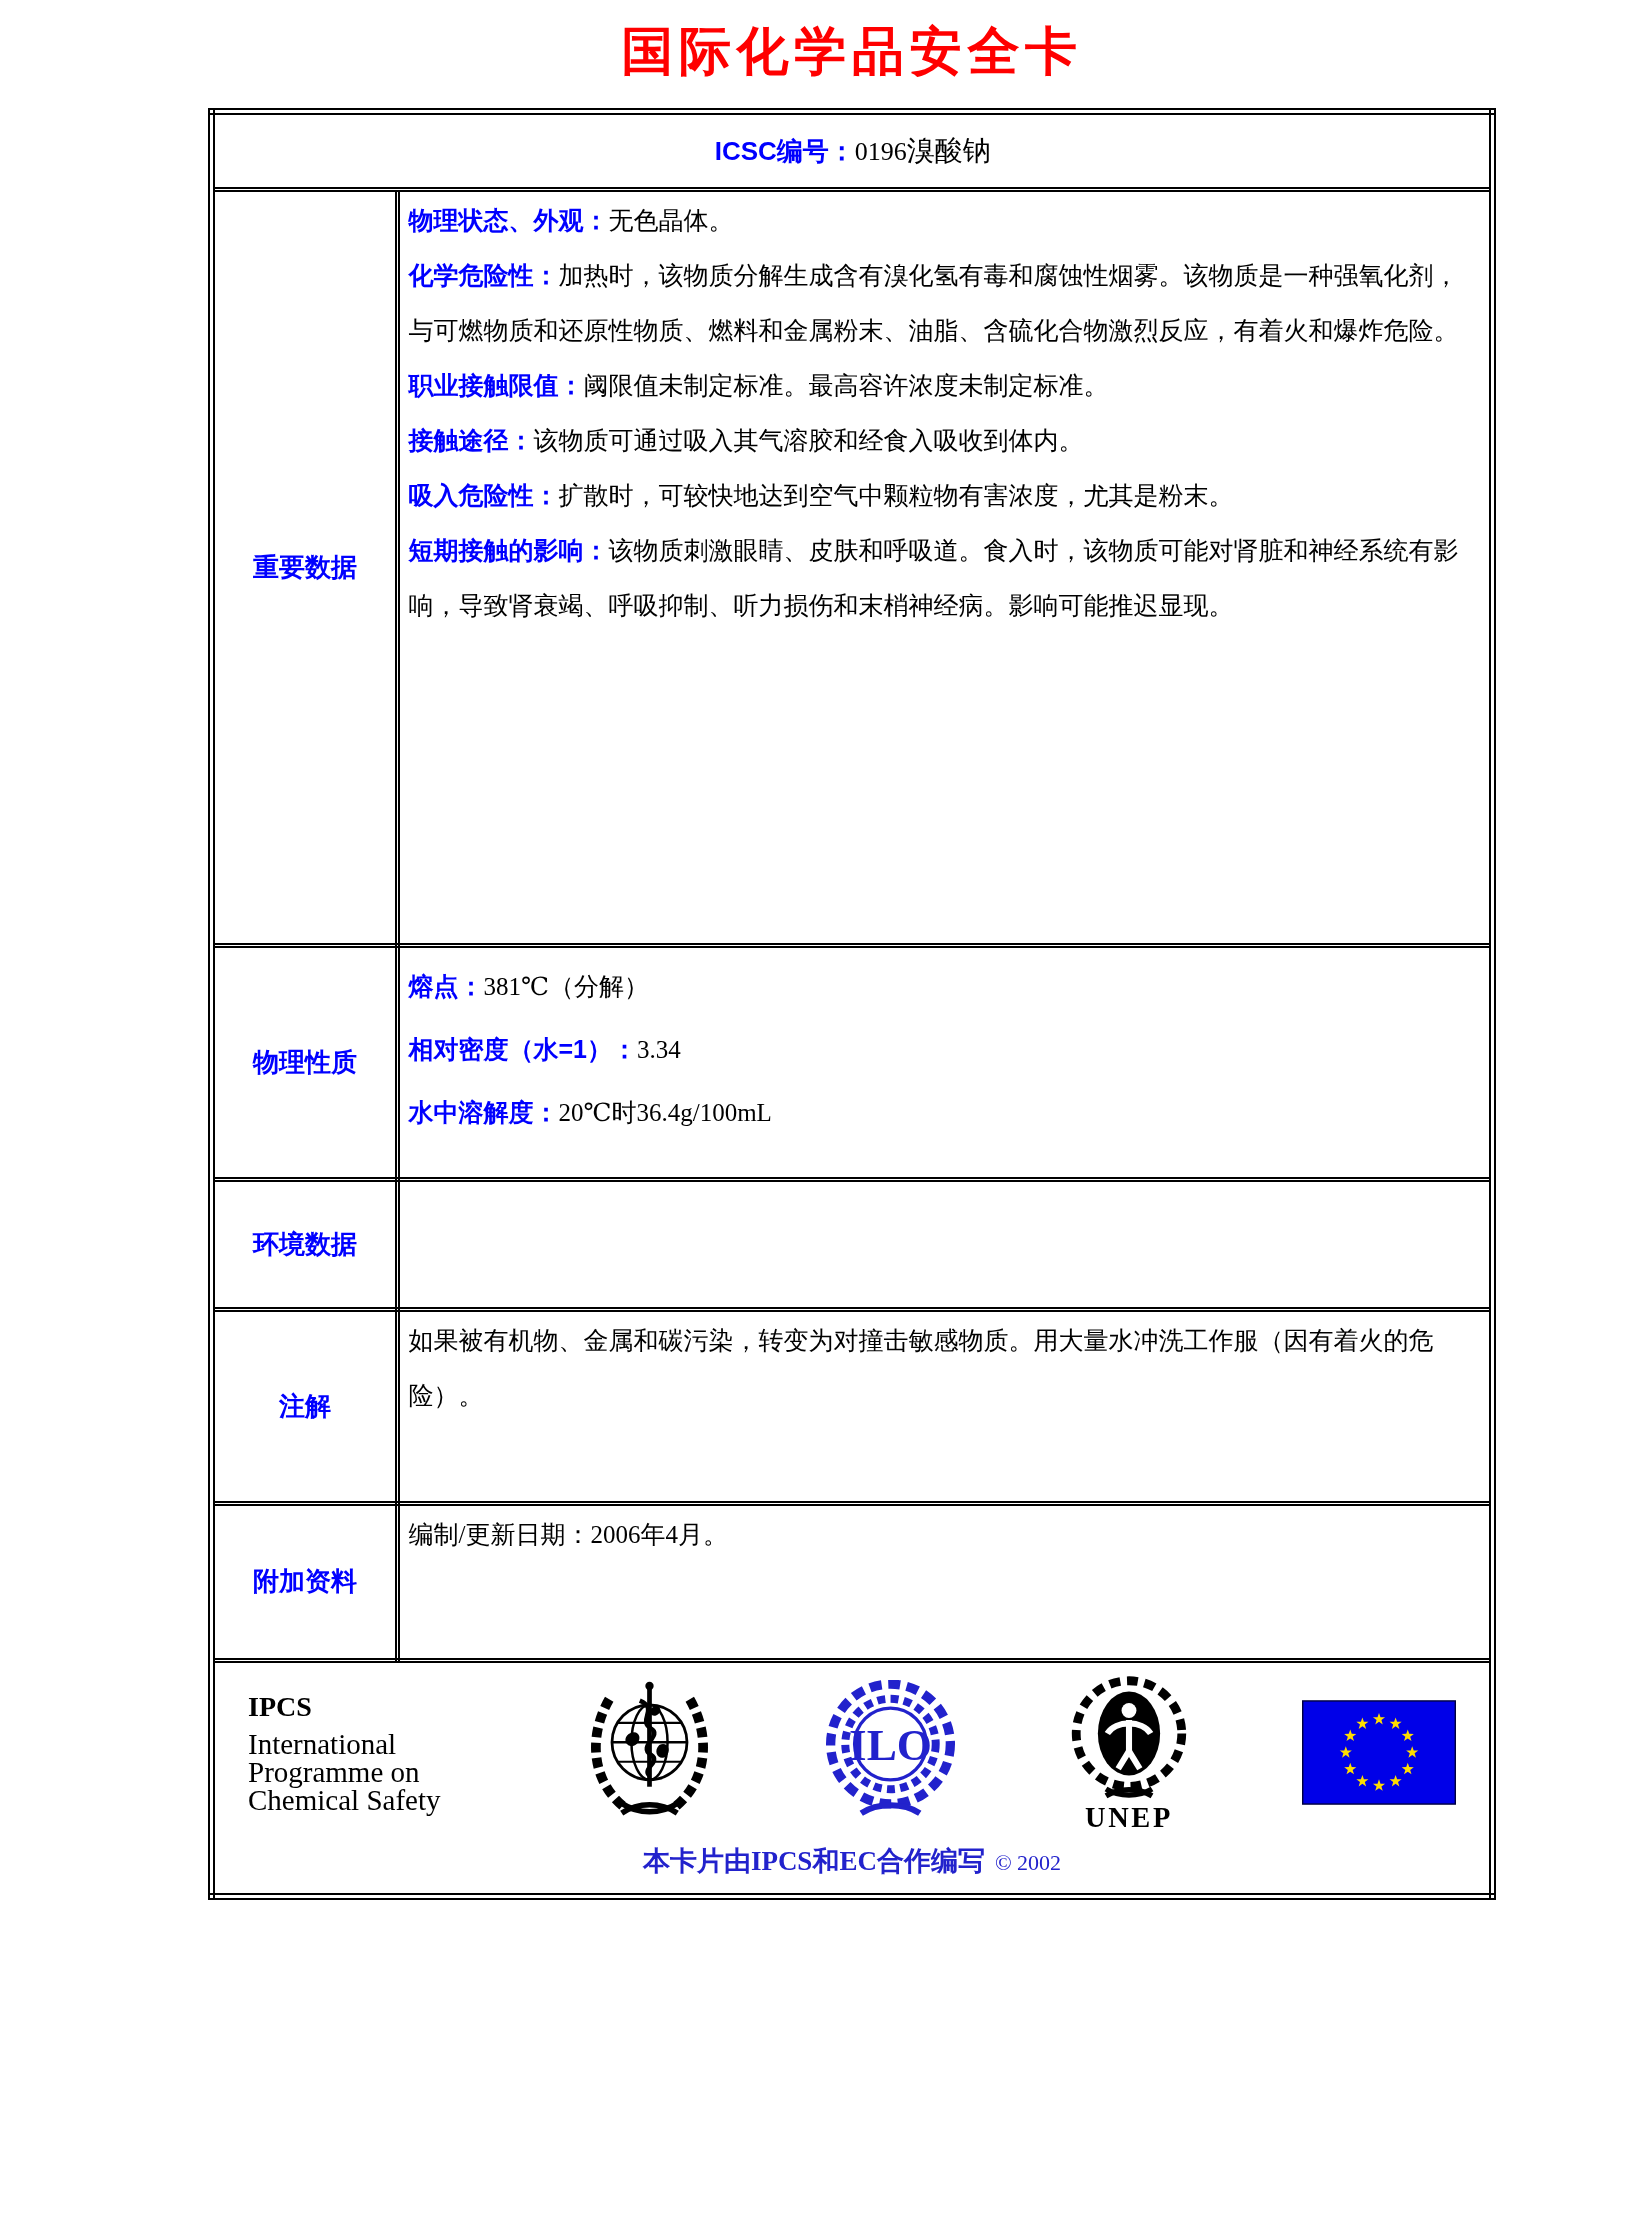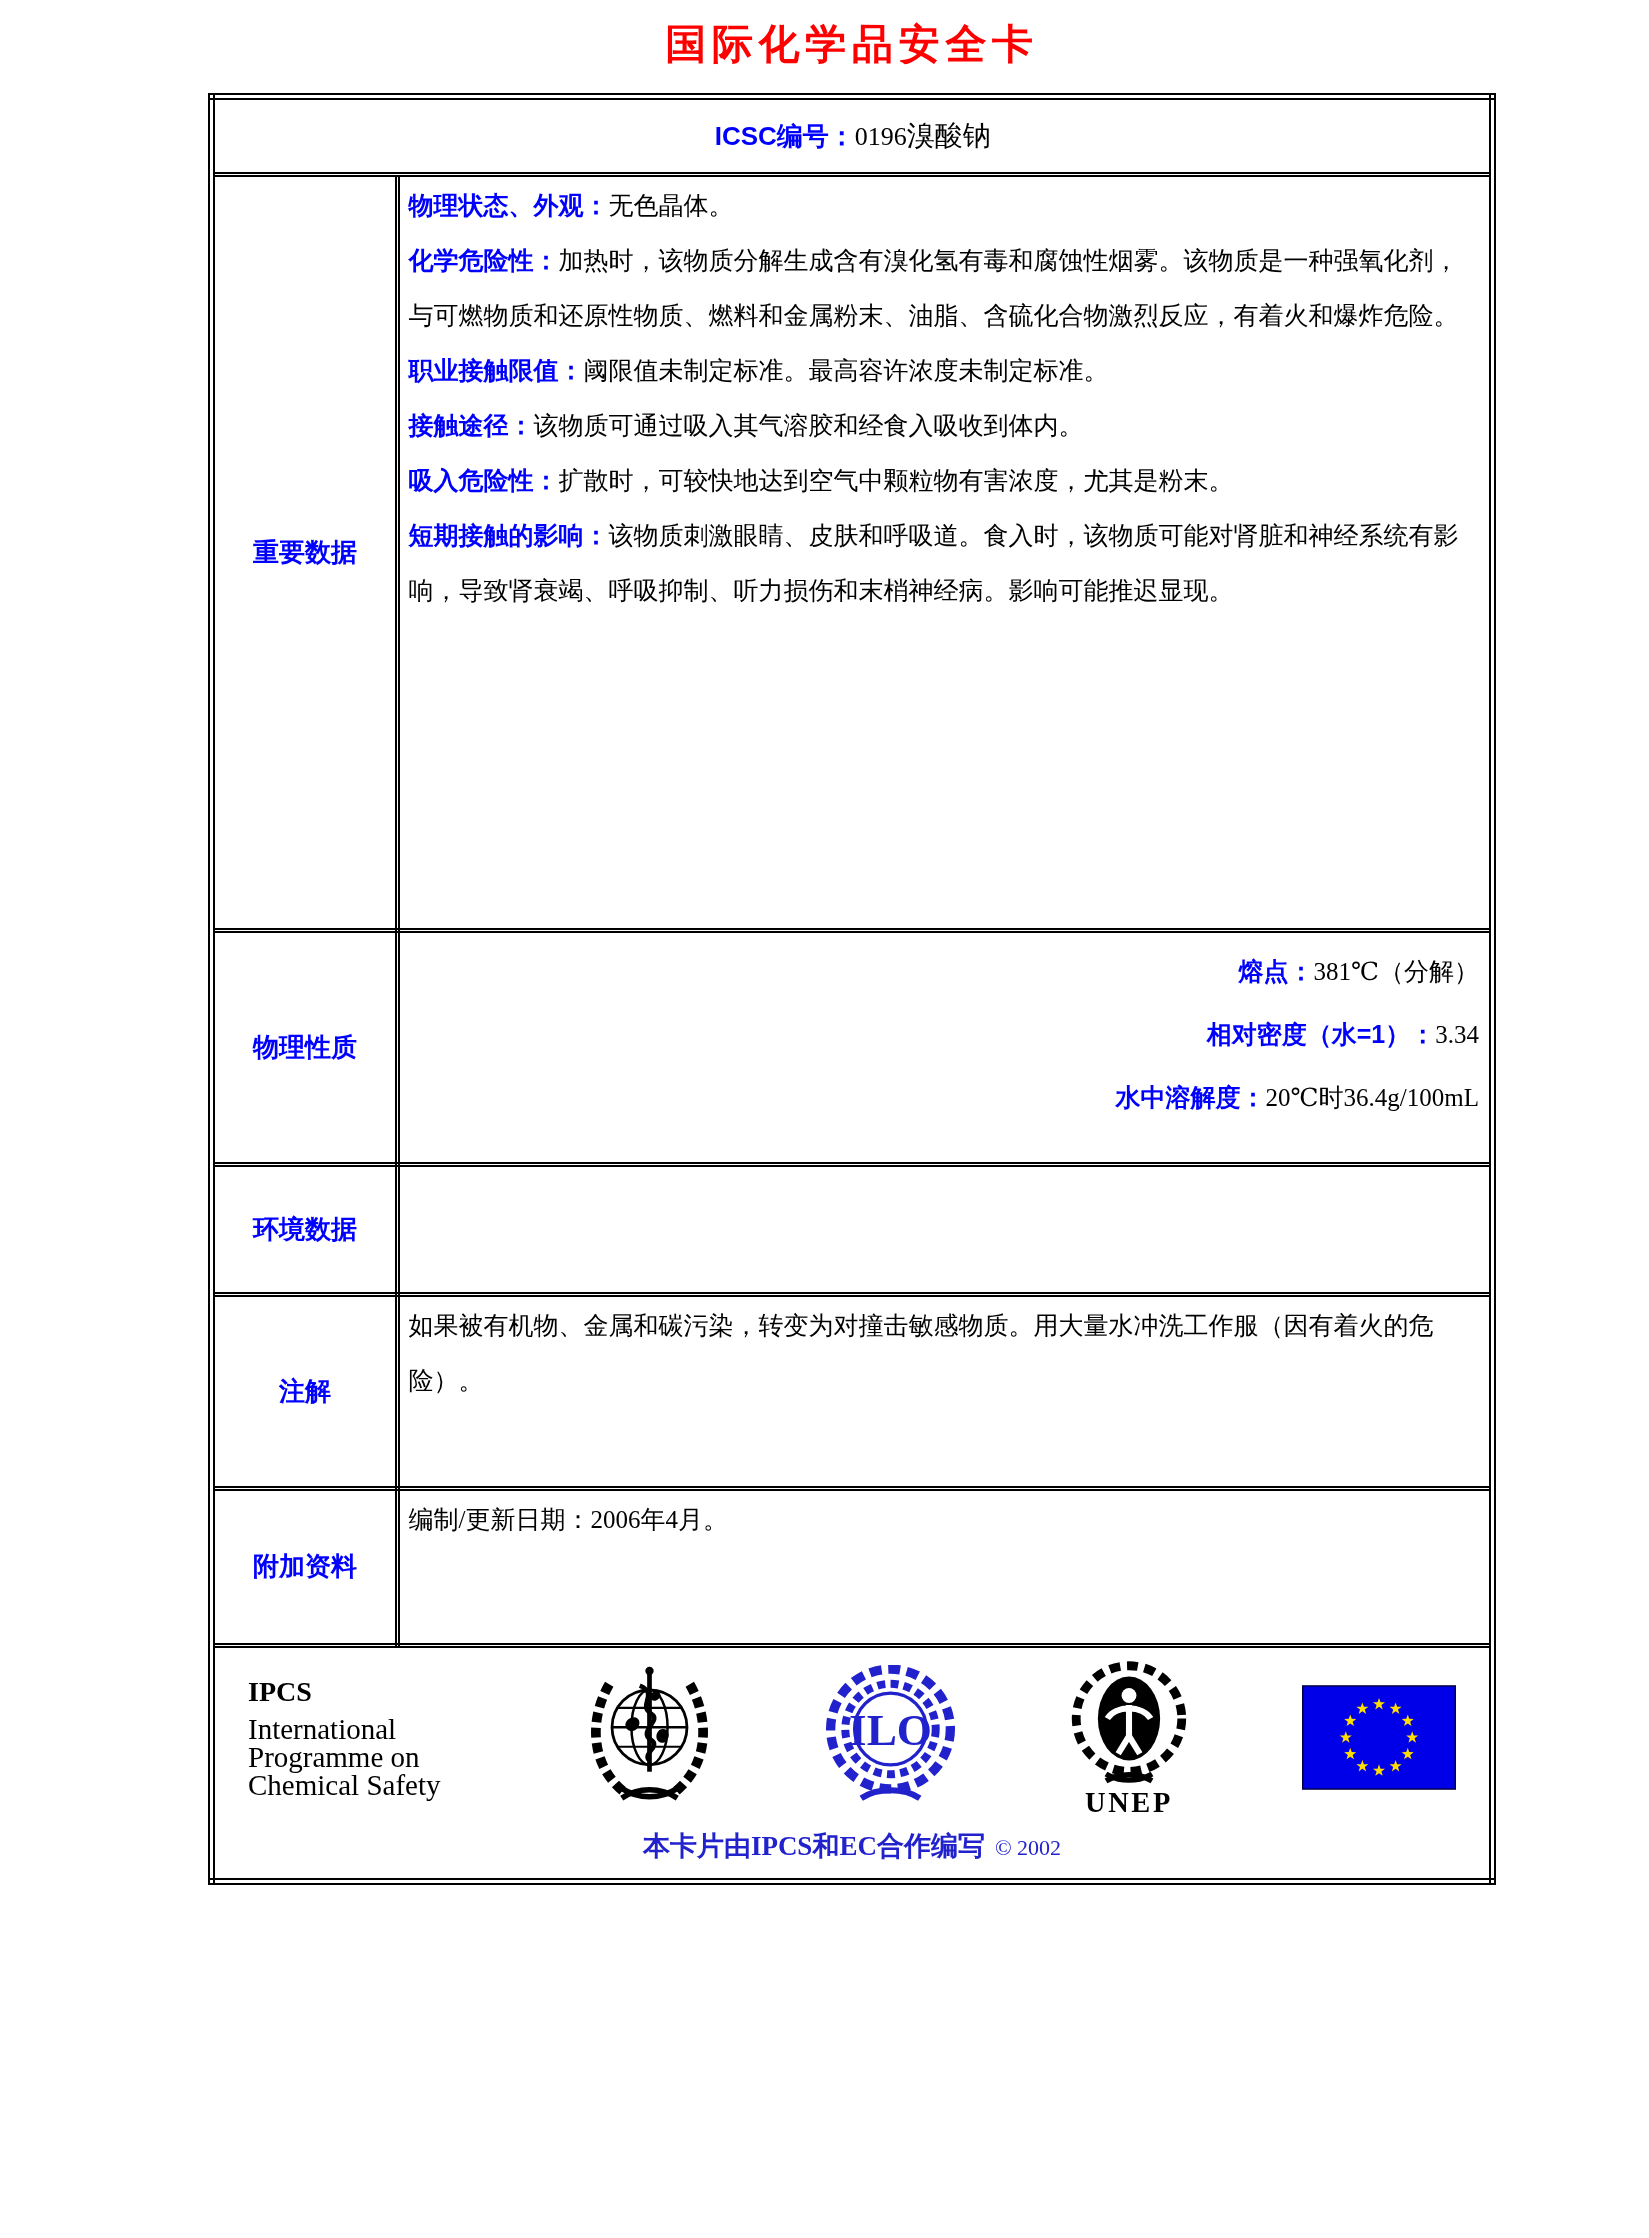--- a/index.html
+++ b/index.html
@@ -4,42 +4,42 @@
 <style>
   html,body{margin:0;padding:0;}
   body{
     width:1649px;height:2239px;background:#ffffff;overflow:hidden;
     font-family:"Liberation Serif","DejaVu Serif",serif;color:#000;
   }
   .page{padding-top:17px;}
   .doc-title{
     width:1288px;margin:0 0 21px 208px;text-align:center;
     color:#ff0000;font-family:"Liberation Sans","DejaVu Sans",sans-serif;
-    font-weight:bold;font-size:41px;letter-spacing:5.7px;
+    font-weight:bold;font-size:52px;letter-spacing:5.7px;
   }
   table.card{
     border-collapse:collapse;table-layout:fixed;
     margin-left:208px;width:1288px;
     border:7px double #000;
   }
   col.c-label{width:186px;}
   td.cell{border:5.7px double #000;}
   td.label-cell{
     color:#0000ff;font-family:"Liberation Sans","DejaVu Sans",sans-serif;
     font-weight:bold;font-size:26px;text-align:center;vertical-align:middle;margin-top:28px;
   }
   td.content-cell{vertical-align:top;padding:1.4px 10px 1.4px 8.5px;font-size:25px;}
   .blabel{color:#0000ff;font-family:"Liberation Sans","DejaVu Sans",sans-serif;font-weight:bold;}
   .btext{color:#000;}
   .para{margin:0;line-height:55px;}
   td.header-cell{height:72px;font-size:26px;padding:0 7px 0 8.5px;}
   .hdr-flex{display:flex;justify-content:center;align-items:center;height:100%;}
   .chem-name{font-size:28px;}
   td.imp-cell{height:748px;}
-  td.phys-cell{height:221px;padding-top:7px;text-align:right;}
+  td.phys-cell{height:221px;padding-top:7px;}
   .phys .para{line-height:62px;}
   td.env-cell{height:122px;}
   td.notes-cell{height:186px;}
   td.add-cell{height:149px;}
   td.footer-cell{height:213px;padding:10px 33px 7px 33px;vertical-align:top;}
   .logos-row{display:flex;justify-content:space-between;align-items:center;height:159px;}
   .ipcs-block{font-family:Liberation Serif, serif;width:227px;}
   .ipcs-title{font-weight:bold;font-size:28px;margin-bottom:7px;}
   .ipcs-line{font-size:29px;line-height:28px;}
   .coop-line{text-align:center;margin-top:11.3px;color:#2222cc;font-size:27px;}

